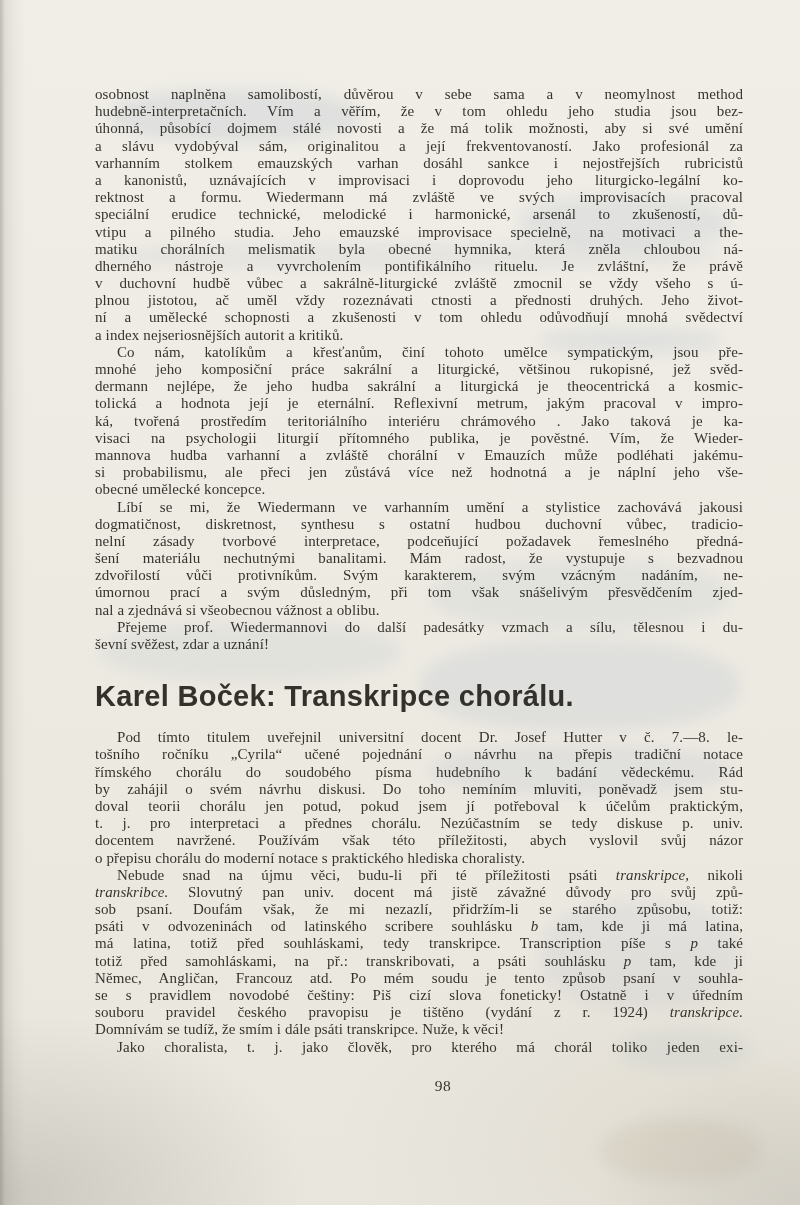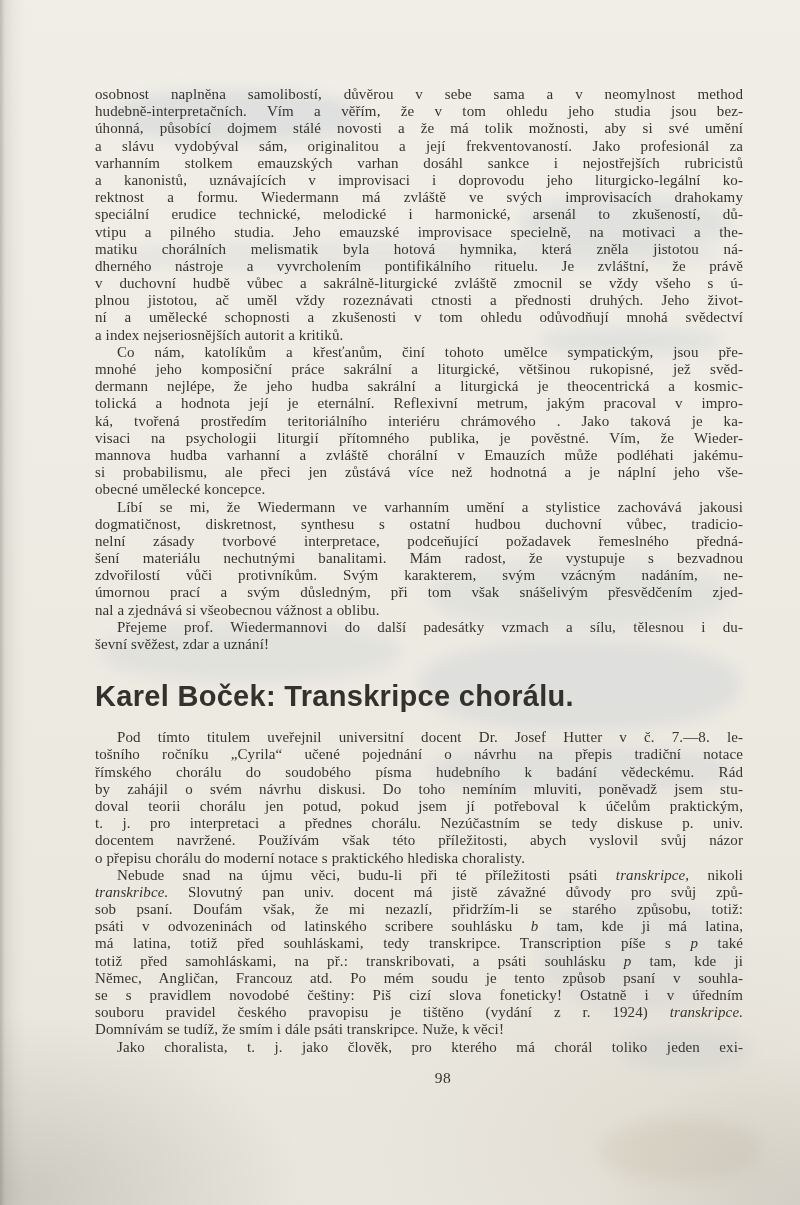--- a/index.html
+++ b/index.html
@@ -40,21 +40,21 @@
   .heading{
     margin:28px 0 18px 0;
     font-family:"Liberation Sans", sans-serif;
     font-weight:700;
     font-size:29px;line-height:30px;
     letter-spacing:.3px;
     color:#34312c;
   }
   em{font-style:italic;}
   .pagenum{
-    margin-top:13px;
+    margin-top:21px;
     text-align:center;
     padding-left:48px;
     font-size:15.5px;
     letter-spacing:.5px;
   }
 </style>
 </head>
 <body>
 
 <div class="page">
@@ -74,24 +74,24 @@
   <div class="textcol">
 
     <section>
         <div class="para">
           <div class="line">osobnost naplněna samolibostí, důvěrou v sebe sama a v neomylnost method</div>
           <div class="line">hudebně-interpretačních. Vím a věřím, že v tom ohledu jeho studia jsou bez-</div>
           <div class="line">úhonná, působící dojmem stálé novosti a že má tolik možnosti, aby si své umění</div>
           <div class="line">a slávu vydobýval sám, originalitou a její frekventovaností. Jako profesionál za</div>
           <div class="line">varhanním stolkem emauzských varhan dosáhl sankce i nejostřejších rubricistů</div>
           <div class="line">a kanonistů, uznávajících v improvisaci i doprovodu jeho liturgicko-legální ko-</div>
-          <div class="line">rektnost a formu. Wiedermann má zvláště ve svých improvisacích drahokamy</div>
+          <div class="line">rektnost a formu. Wiedermann má zvláště ve svých improvisacích pracoval</div>
           <div class="line">speciální erudice technické, melodické i harmonické, arsenál to zkušeností, dů-</div>
           <div class="line">vtipu a pilného studia. Jeho emauzské improvisace specielně, na motivaci a the-</div>
-          <div class="line">matiku chorálních melismatik byla hotová hymnika, která zněla jistotou ná-</div>
+          <div class="line">matiku chorálních melismatik byla obecné hymnika, která zněla chloubou ná-</div>
           <div class="line">dherného nástroje a vyvrcholením pontifikálního rituelu. Je zvláštní, že právě</div>
           <div class="line">v duchovní hudbě vůbec a sakrálně-liturgické zvláště zmocnil se vždy všeho s ú-</div>
           <div class="line">plnou jistotou, ač uměl vždy rozeznávati ctnosti a přednosti druhých. Jeho život-</div>
           <div class="line">ní a umělecké schopnosti a zkušenosti v tom ohledu odůvodňují mnohá svědectví</div>
           <div class="line last">a index nejseriosnějších autorit a kritiků.</div>
         </div>
         <div class="para indent">
           <div class="line">Co nám, katolíkům a křesťanům, činí tohoto umělce sympatickým, jsou pře-</div>
           <div class="line">mnohé jeho komposiční práce sakrální a liturgické, většinou rukopisné, jež svěd-</div>
           <div class="line">dermann nejlépe, že jeho hudba sakrální a liturgická je theocentrická a kosmic-</div>

